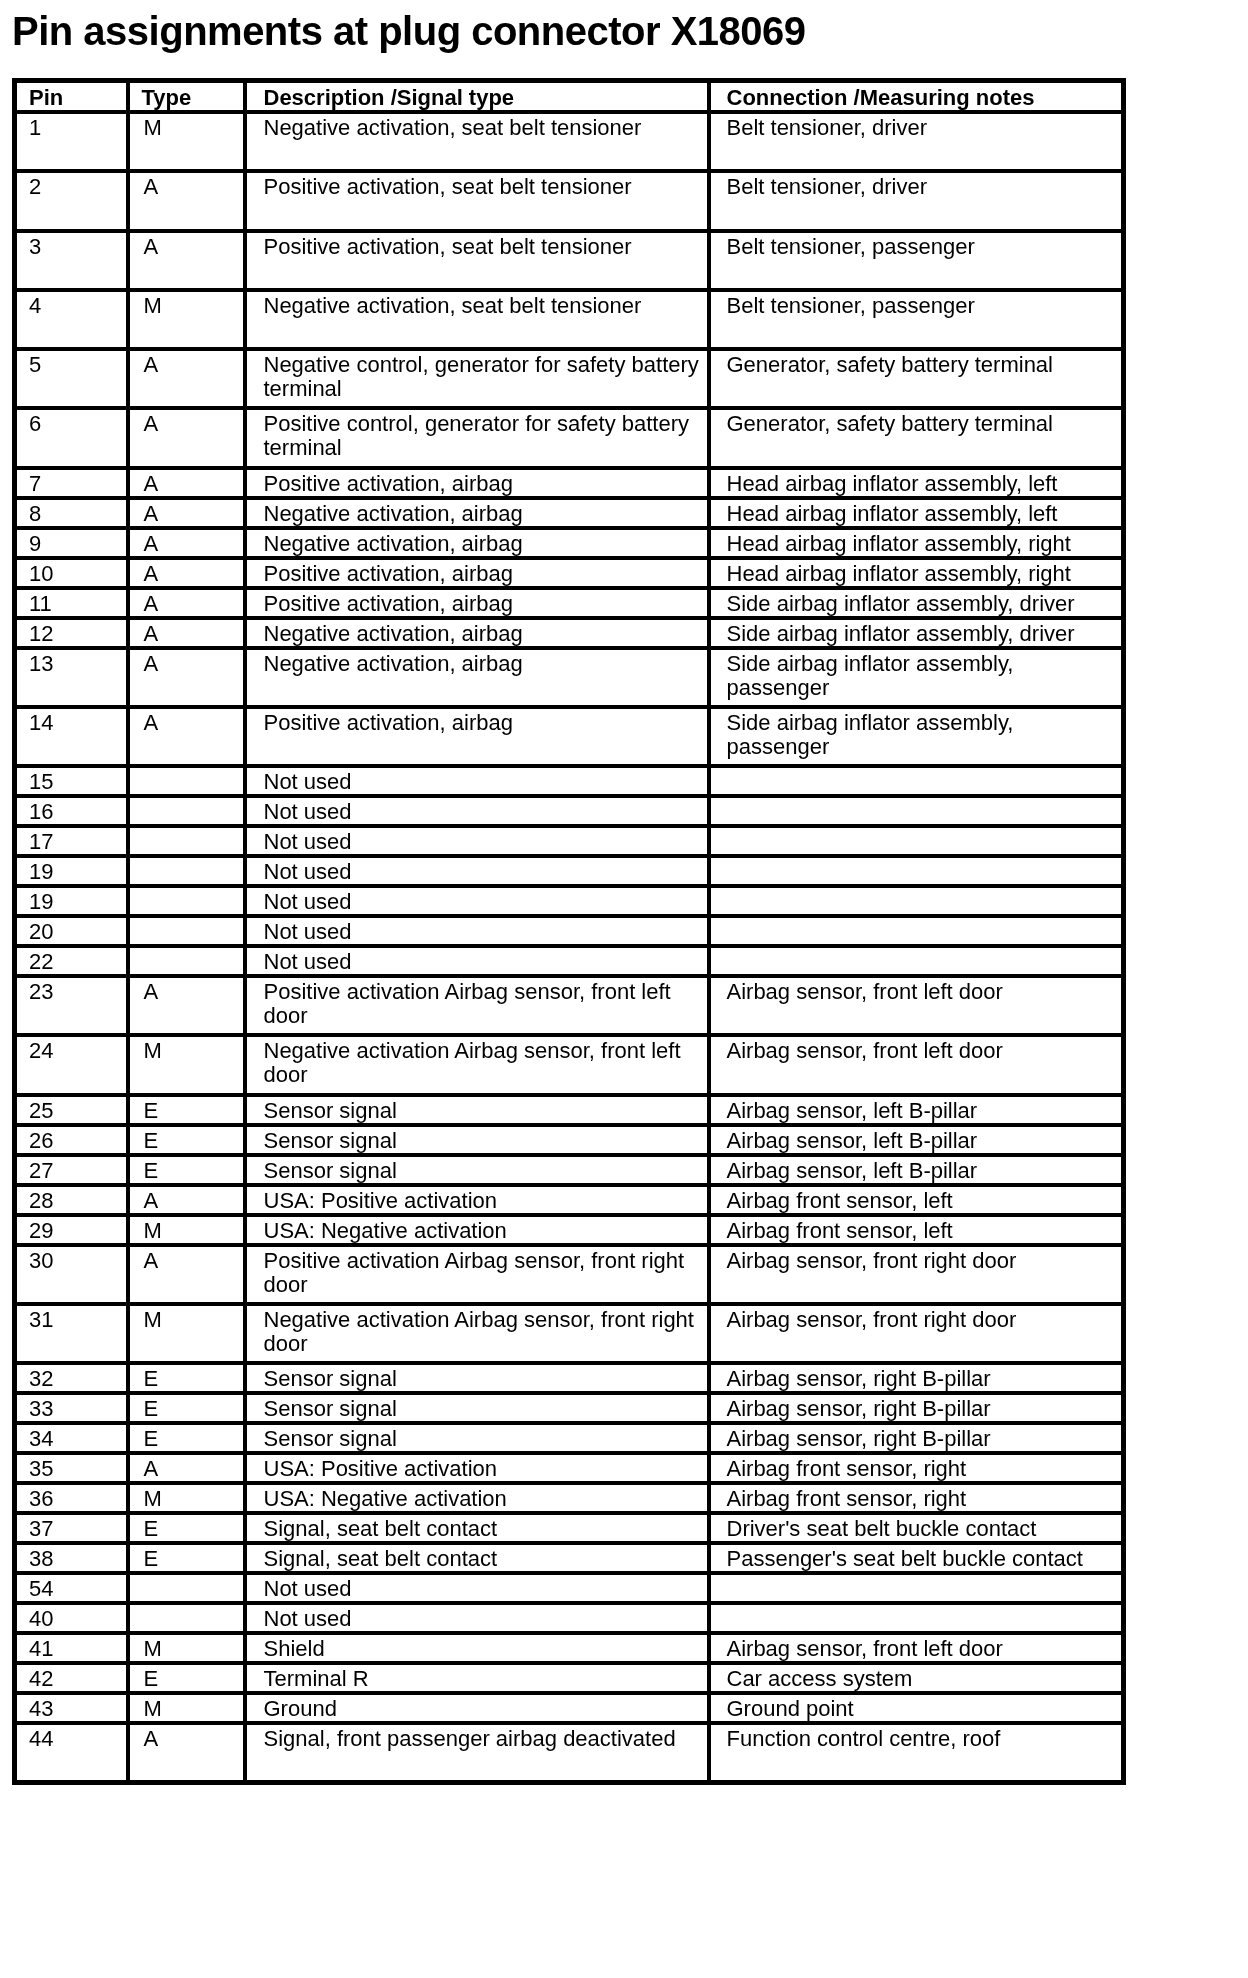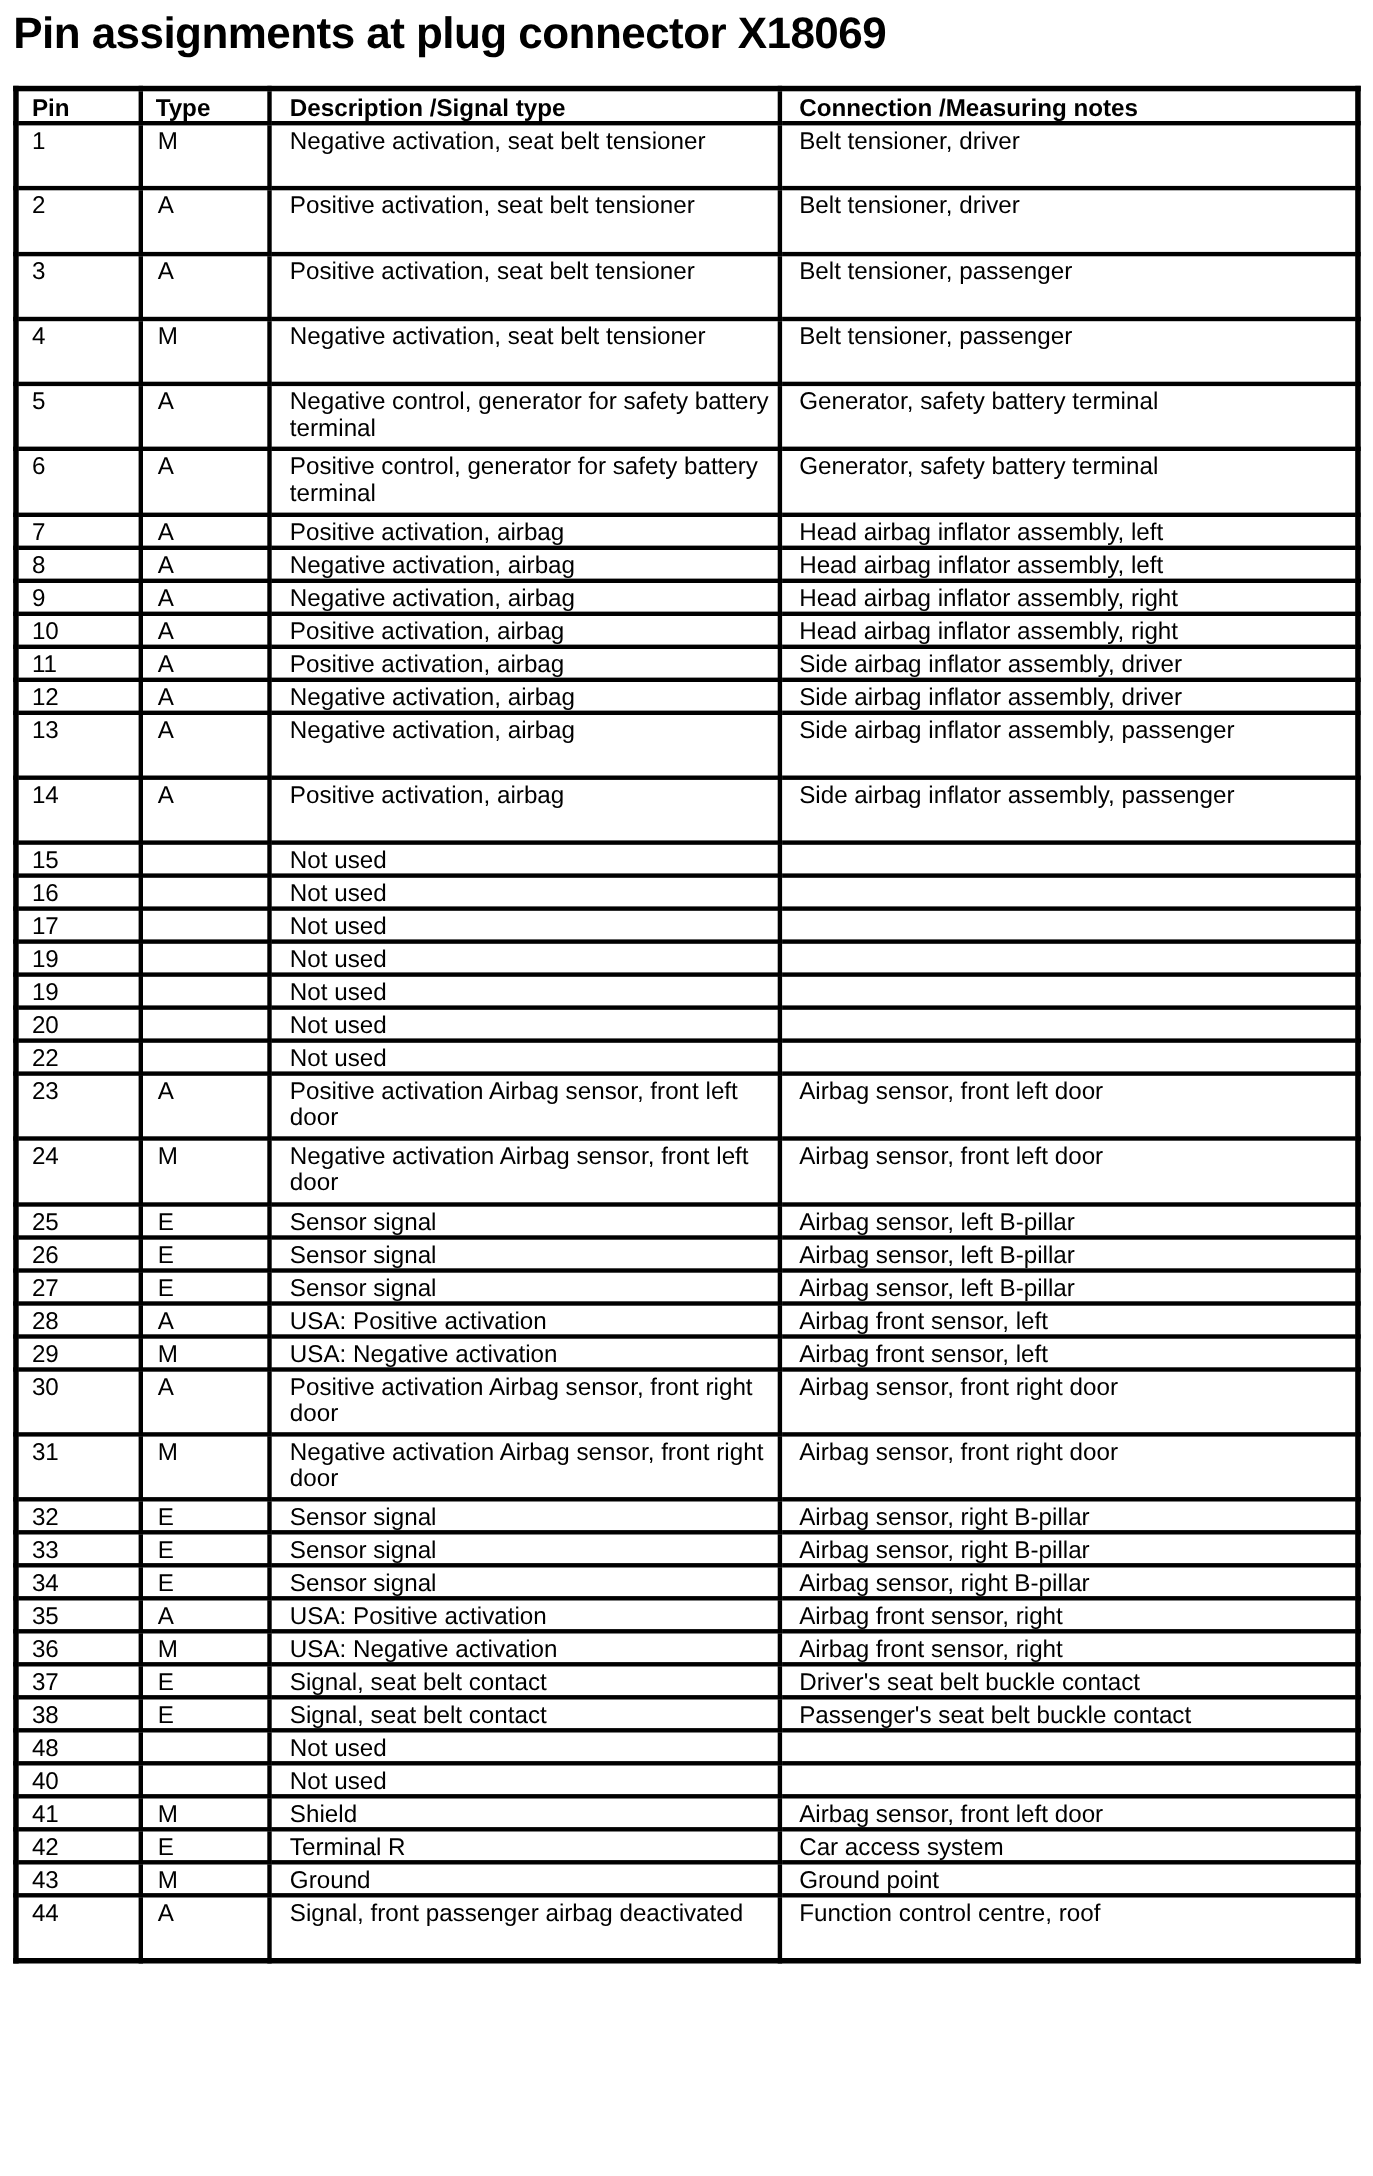--- a/index.html
+++ b/index.html
@@ -23,21 +23,21 @@
     font-size: 40px;
     font-weight: bold;
     letter-spacing: -0.5px;
     line-height: 50px;
     white-space: nowrap;
   }
   table.pins {
     position: absolute;
     left: 12px;
     top: 78px;
-    width: 1225px;
+    width: 1114px;
     border-collapse: collapse;
     table-layout: fixed;
     border: 5px solid #000;
   }
   table.pins col.c-pin  { width: 113px; }
   table.pins col.c-type { width: 117px; }
   table.pins col.c-desc { width: 464px; }
   table.pins col.c-conn { width: auto; }
   table.pins th, table.pins td {
     border: 4px solid #000;
@@ -302,21 +302,21 @@
         <td class="c-desc">Signal, seat belt contact</td>
         <td class="c-conn">Driver's seat belt buckle contact</td>
       </tr>
       <tr class="row-1">
         <td class="c-pin">38</td>
         <td class="c-type">E</td>
         <td class="c-desc">Signal, seat belt contact</td>
         <td class="c-conn">Passenger's seat belt buckle contact</td>
       </tr>
       <tr class="row-1">
-        <td class="c-pin">48</td>
+        <td class="c-pin">54</td>
         <td class="c-type"></td>
         <td class="c-desc">Not used</td>
         <td class="c-conn"></td>
       </tr>
       <tr class="row-1">
         <td class="c-pin">40</td>
         <td class="c-type"></td>
         <td class="c-desc">Not used</td>
         <td class="c-conn"></td>
       </tr>

